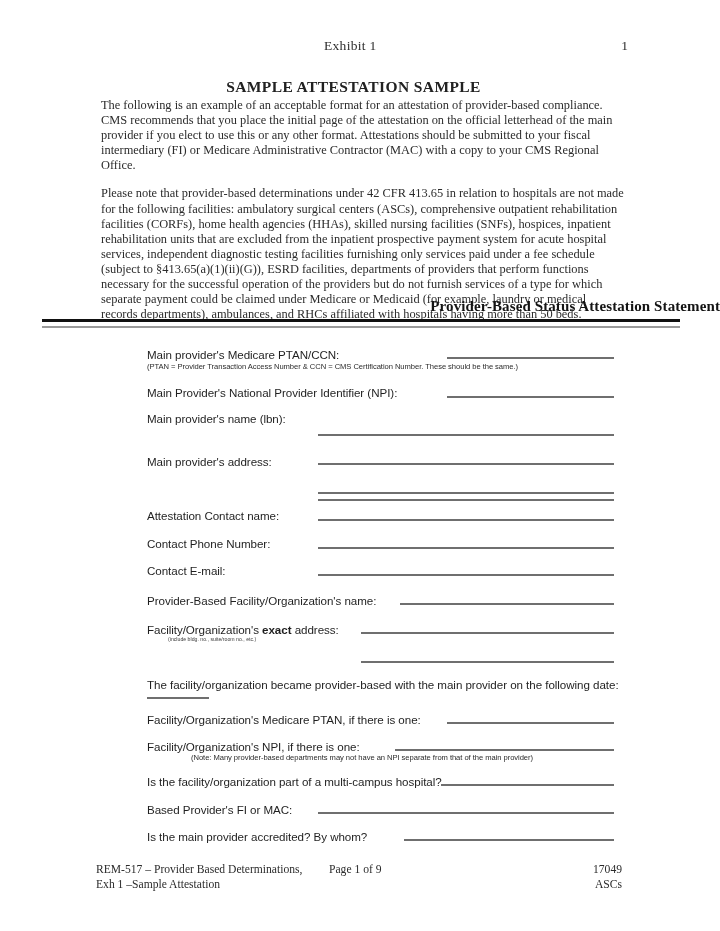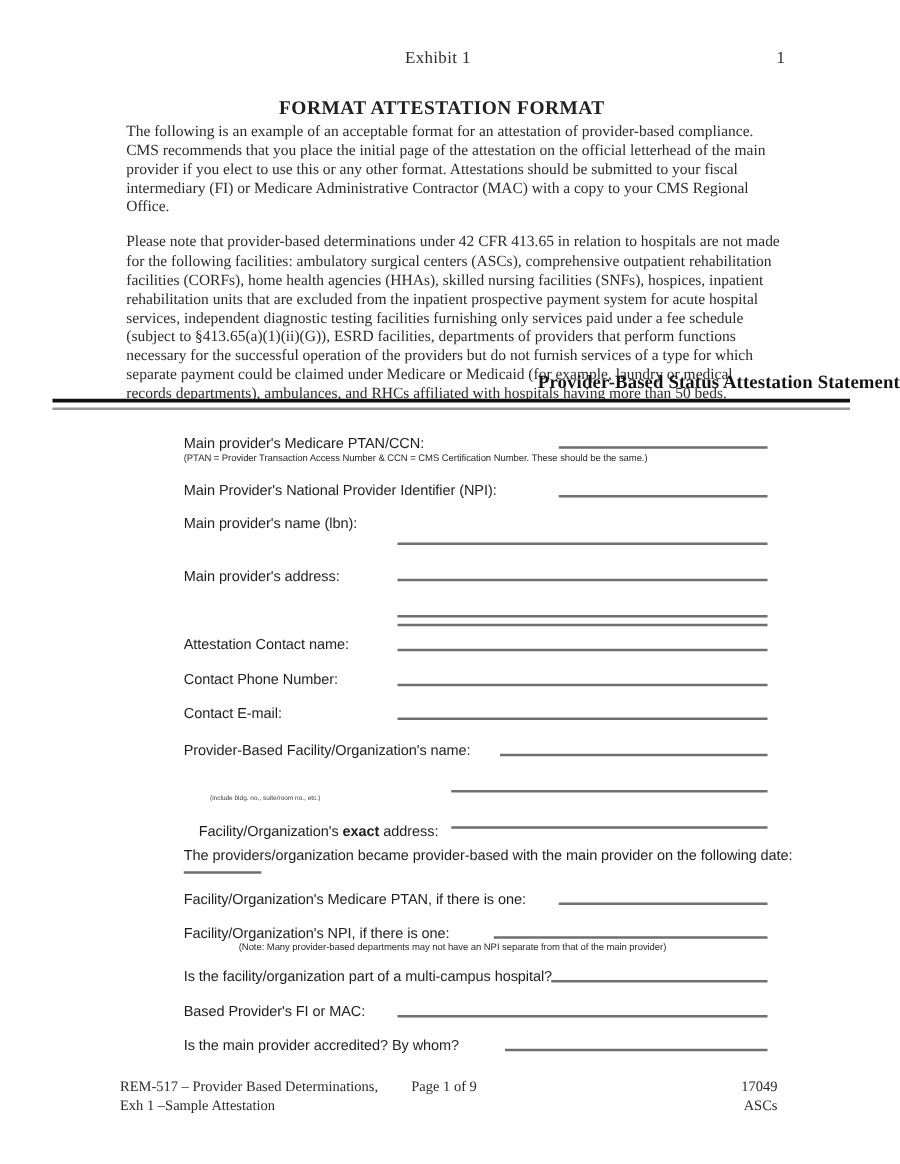--- a/index.html
+++ b/index.html
@@ -179,21 +179,21 @@
 <body>
 
 <div class="page">
 
   <div class="running-header">
     <span class="exhibit">Exhibit 1</span>
     <span class="pageno">1</span>
   </div>
 
   <div class="intro">
-    <div class="doc-title">FORMAT ATTESTATION FORMAT</div>
+    <div class="doc-title">SAMPLE ATTESTATION SAMPLE</div>
     <p class="para">The following is an example of an acceptable format for an attestation of provider-based compliance.  CMS recommends that you place the initial page of the attestation on the official letterhead of the main provider if you elect to use this or any other format.  Attestations should be submitted to your fiscal intermediary (FI) or Medicare Administrative Contractor (MAC) with a copy to your CMS Regional Office.</p>
     <p class="para">Please note that provider-based determinations under 42 CFR 413.65 in relation to hospitals are not made for the following facilities: ambulatory surgical centers (ASCs), comprehensive outpatient rehabilitation facilities (CORFs), home health agencies (HHAs), skilled nursing facilities (SNFs), hospices, inpatient rehabilitation units that are excluded from the inpatient prospective payment system for acute hospital services, independent diagnostic testing facilities furnishing only services paid under a fee schedule (subject to §413.65(a)(1)(ii)(G)), ESRD facilities, departments of providers that perform functions necessary for the successful operation of the providers but do not furnish services of a type for which separate payment could be claimed under Medicare or Medicaid (for example, laundry or medical records departments), ambulances, and RHCs affiliated with hospitals having more than 50 beds.</p>
   </div>
 
   <div class="statement-heading">Provider-Based Status Attestation Statement</div>
   <div class="rule-thick"></div>
   <div class="rule-thin"></div>
 
   <div class="form">
 
@@ -218,26 +218,26 @@
 
     <span class="fld" style="left:147px; top:537px;">Contact Phone Number:</span>
     <span class="uline" style="left:318px; top:547px; width:296px;"></span>
 
     <span class="fld" style="left:147px; top:564px;">Contact E-mail:</span>
     <span class="uline" style="left:318px; top:574px; width:296px;"></span>
 
     <span class="fld" style="left:147px; top:594px;">Provider-Based Facility/Organization's name:</span>
     <span class="uline" style="left:400px; top:603px; width:214px;"></span>
 
-    <span class="fld" style="left:147px; top:659px;margin-left:12px;"><span>Facility/Organization's </span><b>exact</b><span> address:</span></span>
+    <span class="fld" style="left:147px; top:623px;"><span>Facility/Organization's </span><b>exact</b><span> address:</span></span>
     <span class="fld-tiny" style="left:168px; top:636px;">(include bldg. no., suite/room no., etc.)</span>
     <span class="uline" style="left:361px; top:632px; width:253px;"></span>
     <span class="uline" style="left:361px; top:661px; width:253px;"></span>
 
-    <span class="fld" style="left:147px; top:678px;">The providers/organization became provider-based with the main provider on the following date:</span>
+    <span class="fld" style="left:147px; top:678px;">The facility/organization became provider-based with the main provider on the following date:</span>
     <span class="uline" style="left:147px; top:697px; width:62px;"></span>
 
     <span class="fld" style="left:147px; top:713px;">Facility/Organization's Medicare PTAN, if there is one:</span>
     <span class="uline" style="left:447px; top:722px; width:167px;"></span>
 
     <span class="fld" style="left:147px; top:740px;">Facility/Organization's NPI, if there is one:</span>
     <span class="uline" style="left:395px; top:749px; width:219px;"></span>
     <span class="fld-sub" style="left:147px; top:753px;padding-left:44px;">(Note: Many provider-based departments may not have an NPI separate from that of the main provider)</span>
 
     <span class="fld" style="left:147px; top:775px;">Is the facility/organization part of a multi-campus hospital?</span>

